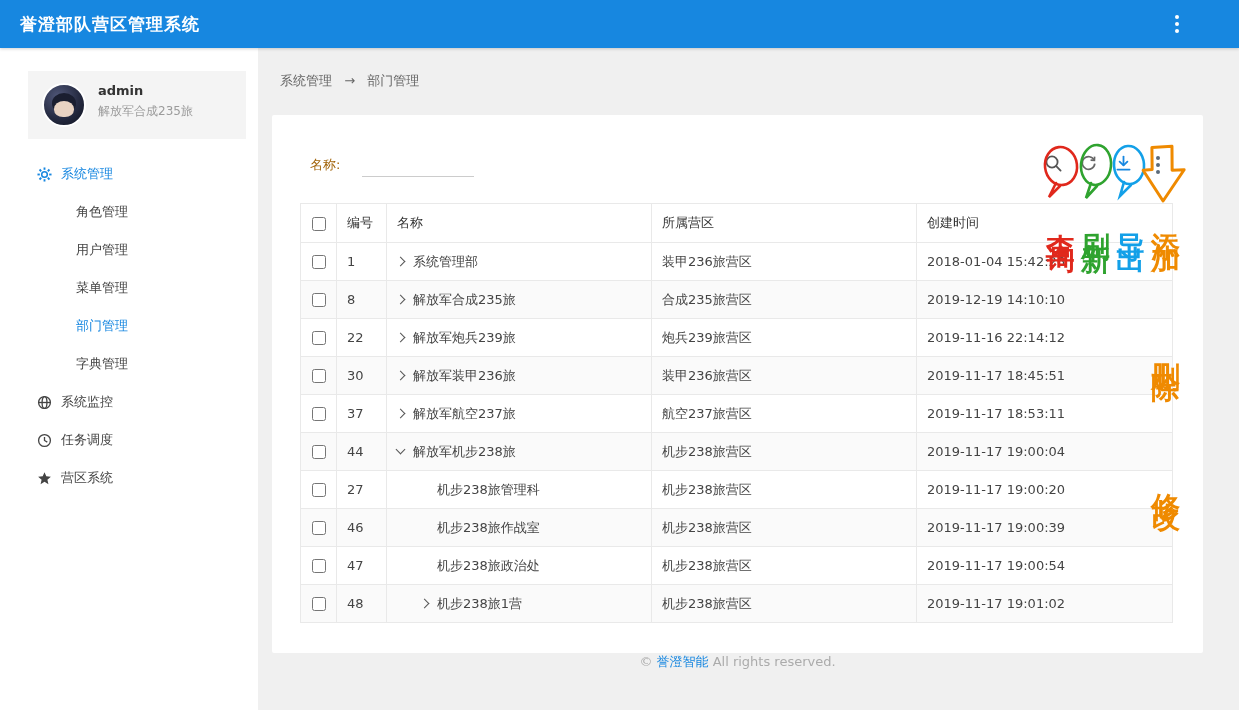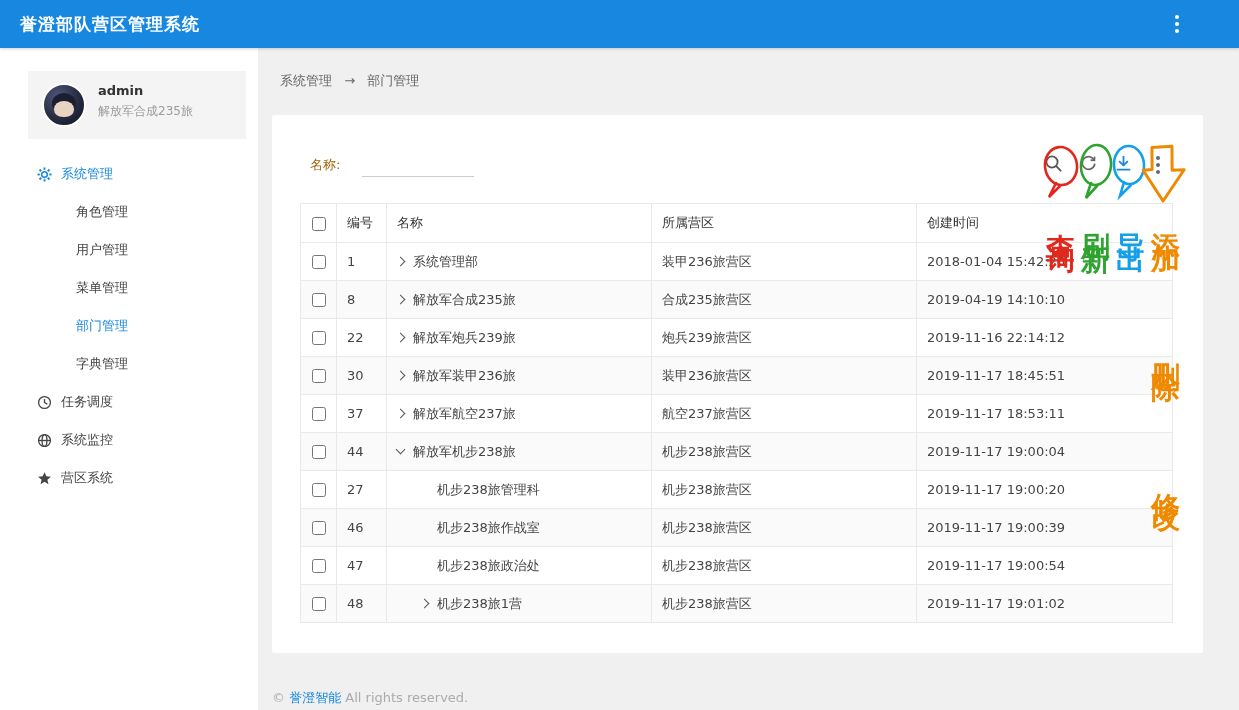--- a/index.html
+++ b/index.html
@@ -105,21 +105,21 @@
     border-right:1.6px solid #555; border-bottom:1.6px solid #555;
     position:relative; top:-1px;
   }
   .chev.right { transform:rotate(-45deg); }
   .chev.down  { transform:rotate(45deg); top:-3px; }
   .chev.none  { visibility:hidden; }
   .lvl1 { padding-left:24px; display:inline-block; }
   .lvl0 { display:inline-block; }
 
   
-  .footer { text-align:left; margin-top:36px; font-size:13px; color:#ababab; }
+  .footer { text-align:center; font-size:13px; color:#ababab; }
   .footer a { color:#1787e0; text-decoration:none; }
 
   
   .ann-layer { position:absolute; left:0; top:0; width:1239px; height:710px; pointer-events:none; z-index:20; }
   .ann-svg { position:absolute; left:0; top:0; }
   .ann-label {
     position:absolute; writing-mode:vertical-rl; text-orientation:upright;
     font-weight:bold; font-size:29px; line-height:1; letter-spacing:10px;
     font-family:"DejaVu Sans","Liberation Sans",sans-serif;
   }
@@ -186,35 +186,35 @@
         </div>
         <div class="menu-sub-item">
           <span>字典管理</span>
         </div>
       </div>
 
       <div class="menu-item">
         <span class="mi-icon">
           <svg width="15" height="15" viewBox="0 0 16 16" fill="none" stroke="#444" stroke-width="1.4">
             <circle cx="8" cy="8" r="6.3"></circle>
-            <polyline points="8,4.2 8,8 11,9.8"></polyline>
-          </svg>
-        </span>
-        <span>任务调度</span>
-      </div>
-
-      <div class="menu-item">
-        <span class="mi-icon">
-          <svg width="15" height="15" viewBox="0 0 16 16" fill="none" stroke="#444" stroke-width="1.4">
-            <circle cx="8" cy="8" r="6.3"></circle>
             <ellipse cx="8" cy="8" rx="2.6" ry="6.3"></ellipse>
             <line x1="1.7" y1="8" x2="14.3" y2="8"></line>
           </svg>
         </span>
         <span>系统监控</span>
+      </div>
+
+      <div class="menu-item">
+        <span class="mi-icon">
+          <svg width="15" height="15" viewBox="0 0 16 16" fill="none" stroke="#444" stroke-width="1.4">
+            <circle cx="8" cy="8" r="6.3"></circle>
+            <polyline points="8,4.2 8,8 11,9.8"></polyline>
+          </svg>
+        </span>
+        <span>任务调度</span>
       </div>
 
       <div class="menu-item">
         <span class="mi-icon">
           <svg width="15" height="15" viewBox="0 0 16 16">
             <path d="M8 1.2 L9.9 5.7 L14.8 6.1 L11.1 9.3 L12.2 14.1 L8 11.5 L3.8 14.1 L4.9 9.3 L1.2 6.1 L6.1 5.7 Z" fill="#444"></path>
           </svg>
         </span>
         <span>营区系统</span>
       </div>
@@ -298,21 +298,21 @@
             <td>1</td>
             <td><span class="lvl0"><span class="chev right"></span><span>系统管理部</span></span></td>
             <td>装甲236旅营区</td>
             <td>2018-01-04 15:42:26</td>
           </tr>
           <tr>
             <td class="cell-check"><input type="checkbox" style=""></td>
             <td>8</td>
             <td><span class="lvl0"><span class="chev right"></span><span>解放军合成235旅</span></span></td>
             <td>合成235旅营区</td>
-            <td>2019-04-19 14:10:10</td>
+            <td>2019-12-19 14:10:10</td>
           </tr>
           <tr>
             <td class="cell-check"><input type="checkbox" style=""></td>
             <td>22</td>
             <td><span class="lvl0"><span class="chev right"></span><span>解放军炮兵239旅</span></span></td>
             <td>炮兵239旅营区</td>
             <td>2019-11-16 22:14:12</td>
           </tr>
           <tr>
             <td class="cell-check"><input type="checkbox" style=""></td>

